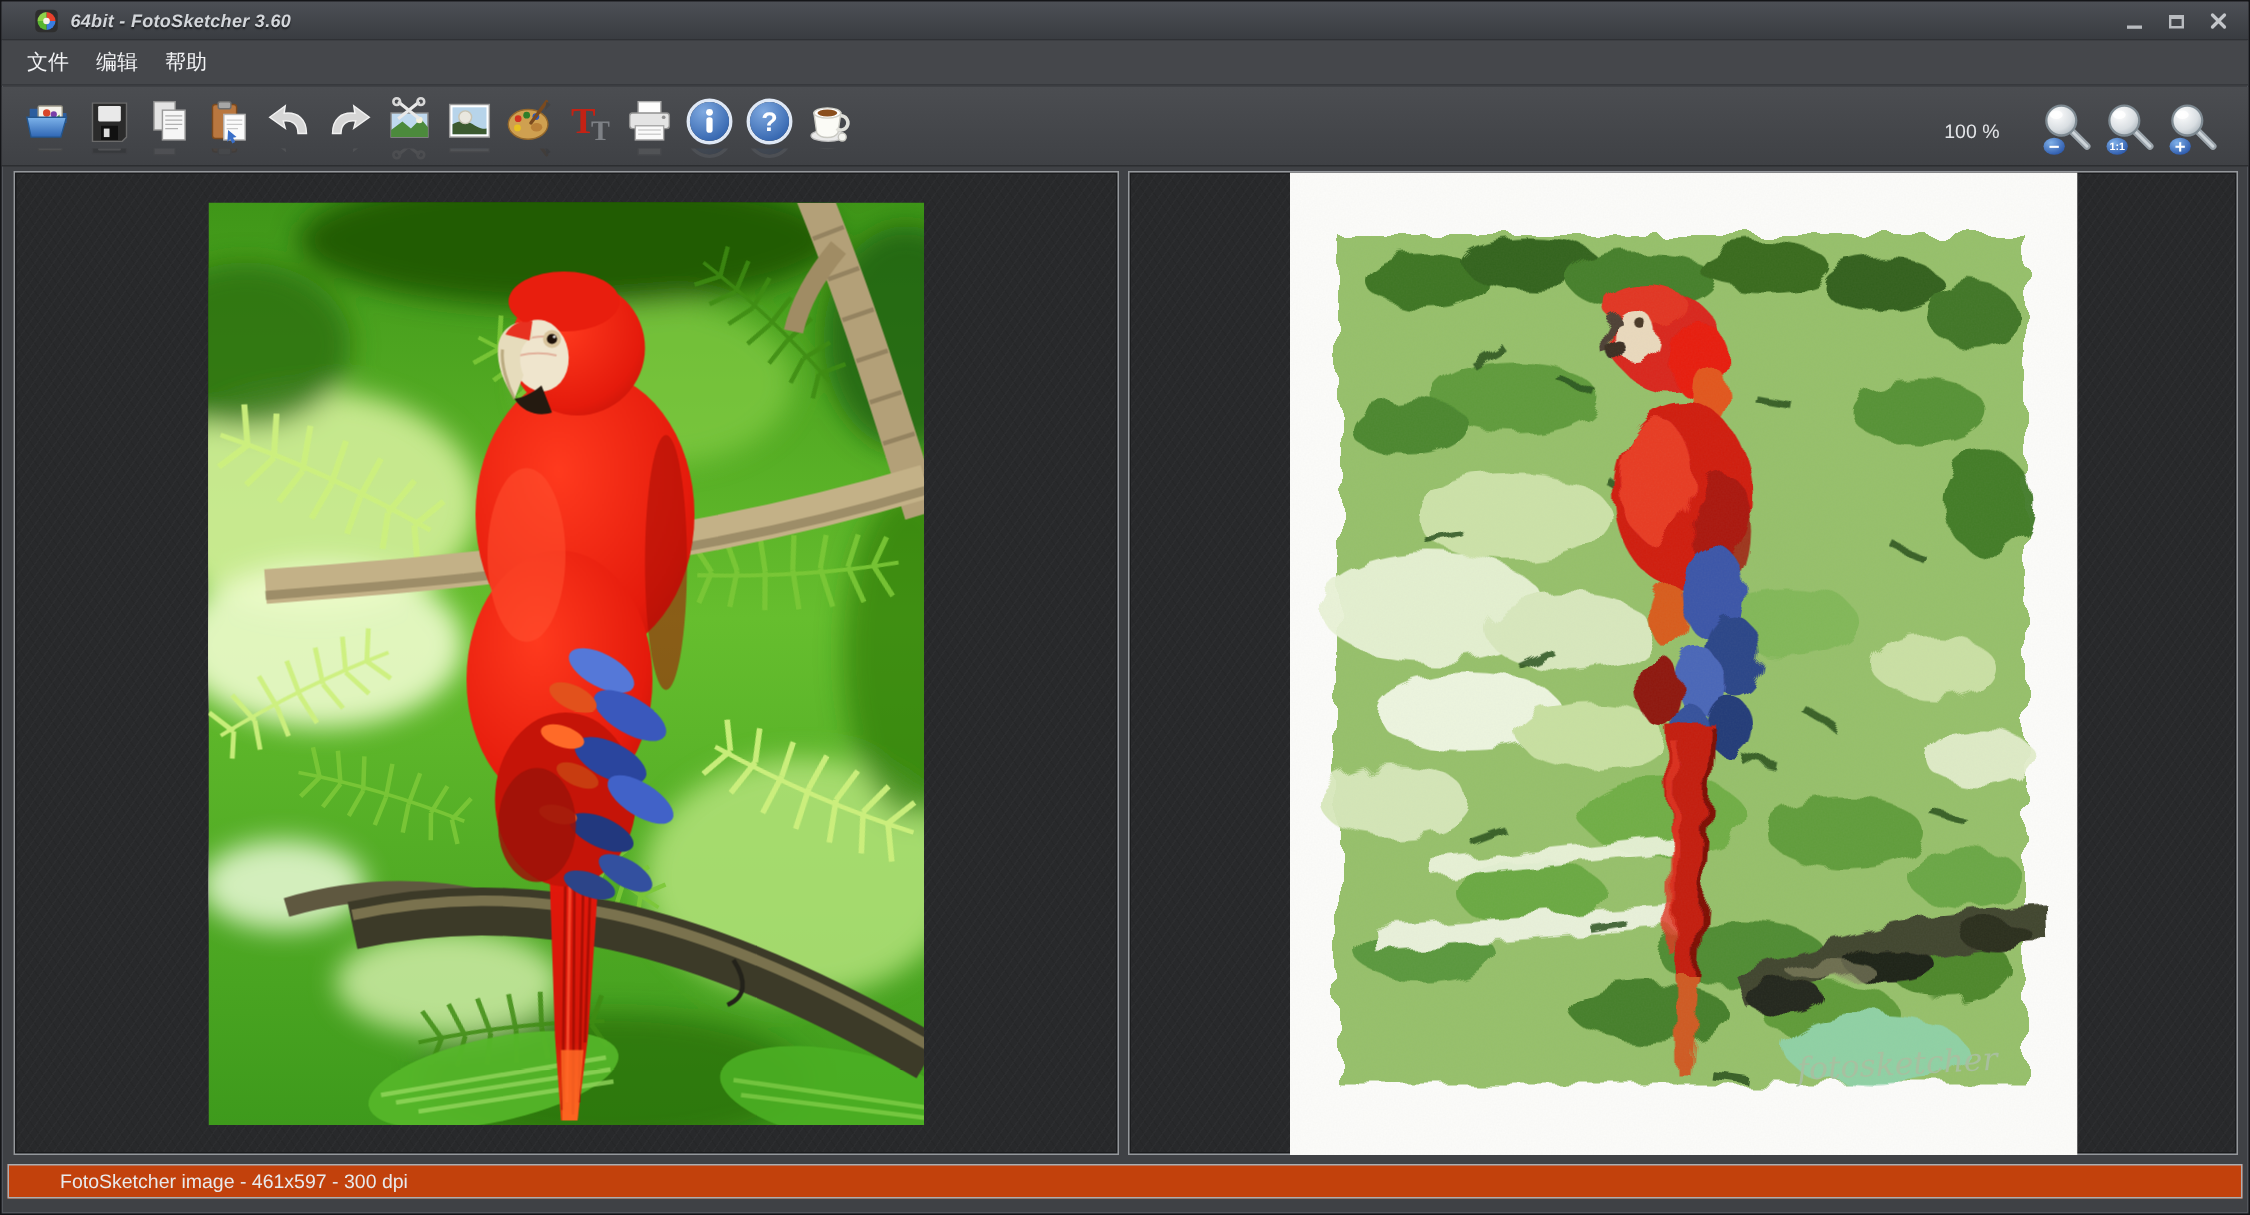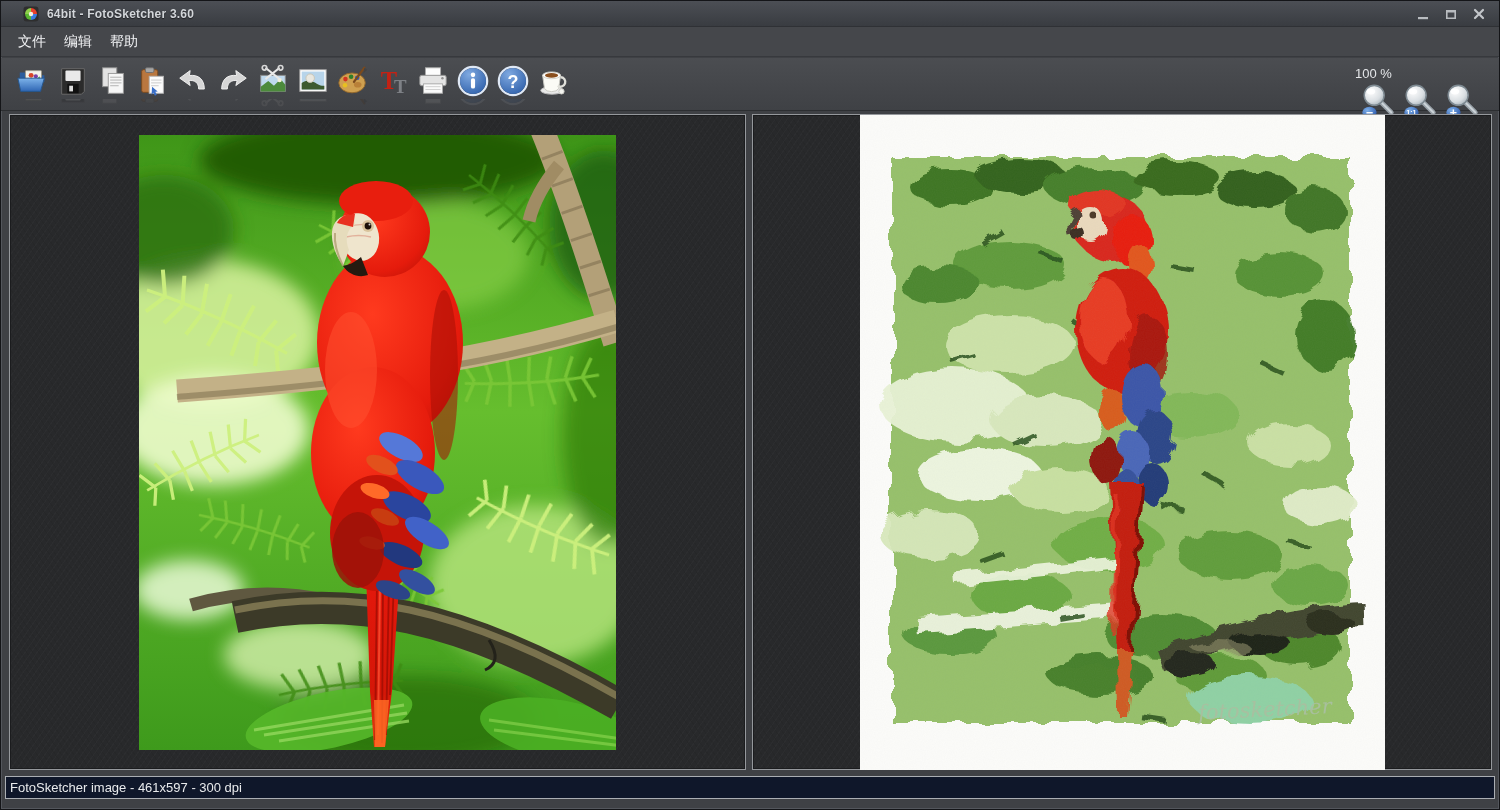--- a/index.html
+++ b/index.html
@@ -5,58 +5,58 @@
   html,body{margin:0;padding:0;background:#6a6d71;}
   *{box-sizing:border-box;}
   .window{position:relative;width:1500px;height:810px;background:#3f4145;
     border:1px solid #141518;box-shadow:inset 0 0 0 1px #53565c;
     font-family:"Liberation Sans",sans-serif;overflow:hidden;}
   
   .titlebar{position:absolute;top:0;left:0;right:0;height:26px;
     background:linear-gradient(#4c4f55,#393c41);display:flex;align-items:center;
     padding-left:22px;gap:8px;border-bottom:1px solid #2f3135;}
   .app-icon{width:16px;height:16px;flex:0 0 auto;}
-  .title{font-size:12px;font-weight:bold;color:#d3d6da;text-shadow:0 1px 1px #1e1f22;letter-spacing:.2px;}
+  .title{font-size:12px;font-weight:bold;color:#d3d6da;text-shadow:0 1px 1px #1e1f22;letter-spacing:.2px;font-style:italic;}
   .win-controls{margin-left:auto;display:flex;gap:12px;padding-right:12px;align-items:center;}
   .win-btn{width:16px;height:14px;background:transparent;border:none;padding:0;display:flex;align-items:center;justify-content:center;}
   .win-btn svg{width:14px;height:14px;display:block;}
   
   .menubar{position:absolute;top:26px;left:0;right:0;height:30px;background:#45474b;
     display:flex;align-items:center;padding-left:8px;border-bottom:1px solid #37393d;}
   .menu-item{color:#f2f3f5;font-size:14px;padding:20px 9px;cursor:default;}
   
   .toolbar{position:absolute;top:57px;left:0;right:0;height:53px;
     background:linear-gradient(#4b4d51,#3f4145);display:flex;align-items:flex-start;
     padding:4px 10px 0 12px;border-bottom:1px solid #2c2e31;}
   .tool-btn{width:40px;height:48px;background:none;border:none;padding:2px 3px;
     display:flex;flex-direction:column;align-items:center;}
   .tool-btn svg.tool-ico{width:34px;height:34px;display:block;}
   .reflection{height:8px;width:34px;overflow:hidden;opacity:.22;transform:scaleY(-1);
     filter:brightness(.55);margin-top:1px;pointer-events:none;}
   .reflection svg{width:34px;height:34px;display:block;}
-  .toolbar-right{margin-left:auto;display:flex;padding-right:8px;margin-top:4px;flex-direction:column;}
+  .toolbar-right{margin-left:auto;display:flex;align-items:center;padding-right:8px;margin-top:4px;}
   .zoom-level{color:#e4e6e9;font-size:13px;margin-right:22px;}
   .zoom-btn{width:38px;height:42px;background:none;border:none;padding:0;margin-left:4px;}
   .zoom-btn svg{width:38px;height:42px;display:block;}
   
   .workspace{position:absolute;top:110px;left:0;right:0;height:665px;}
   .panel{position:absolute;top:3px;height:656px;
     border:1px solid #95989c;box-shadow:inset 0 0 0 1px #1b1c1e;
     background:
       repeating-linear-gradient(125deg, rgba(255,255,255,0.018) 0 1px, transparent 1px 5px),
       repeating-linear-gradient(55deg, rgba(0,0,0,0.06) 0 1px, transparent 1px 5px),
       #28292b;
     display:flex;align-items:center;justify-content:center;}
   .panel-left{left:8px;width:737px;}
   .panel-right{left:751px;width:740px;}
   .panel svg{display:block;}
   
   .statusbar{position:absolute;left:4px;right:4px;top:775px;height:23px;
-    background:#0f172a;border:1px solid #aaaeb3;display:flex;align-items:center;
-    padding-left:4px;color:#e8eaec;font-size:13px;}
+    background:#c2410c;border:1px solid #aaaeb3;display:flex;align-items:center;
+    padding-left:34px;color:#e8eaec;font-size:13px;}
 </style>
 </head>
 <body>
 
 <div class="window">
 
   <div class="titlebar">
     <span class="app-icon"><svg viewBox="0 0 16 16">
           <rect x="0.5" y="0.5" width="15" height="15" rx="3" fill="#2e2e2e"></rect>
           <path d="M8,2 A6,6 0 0 1 14,8 L8,8 Z" fill="#e8412c"></path>

